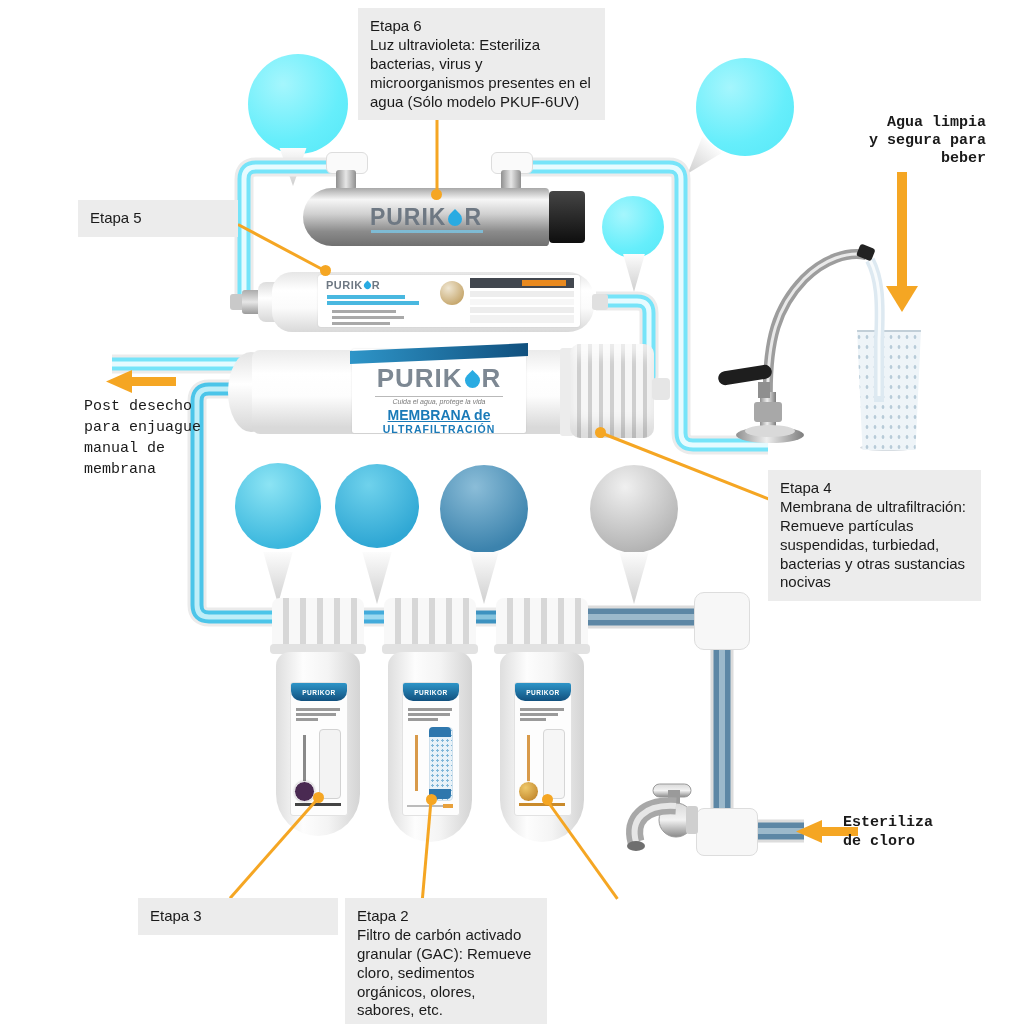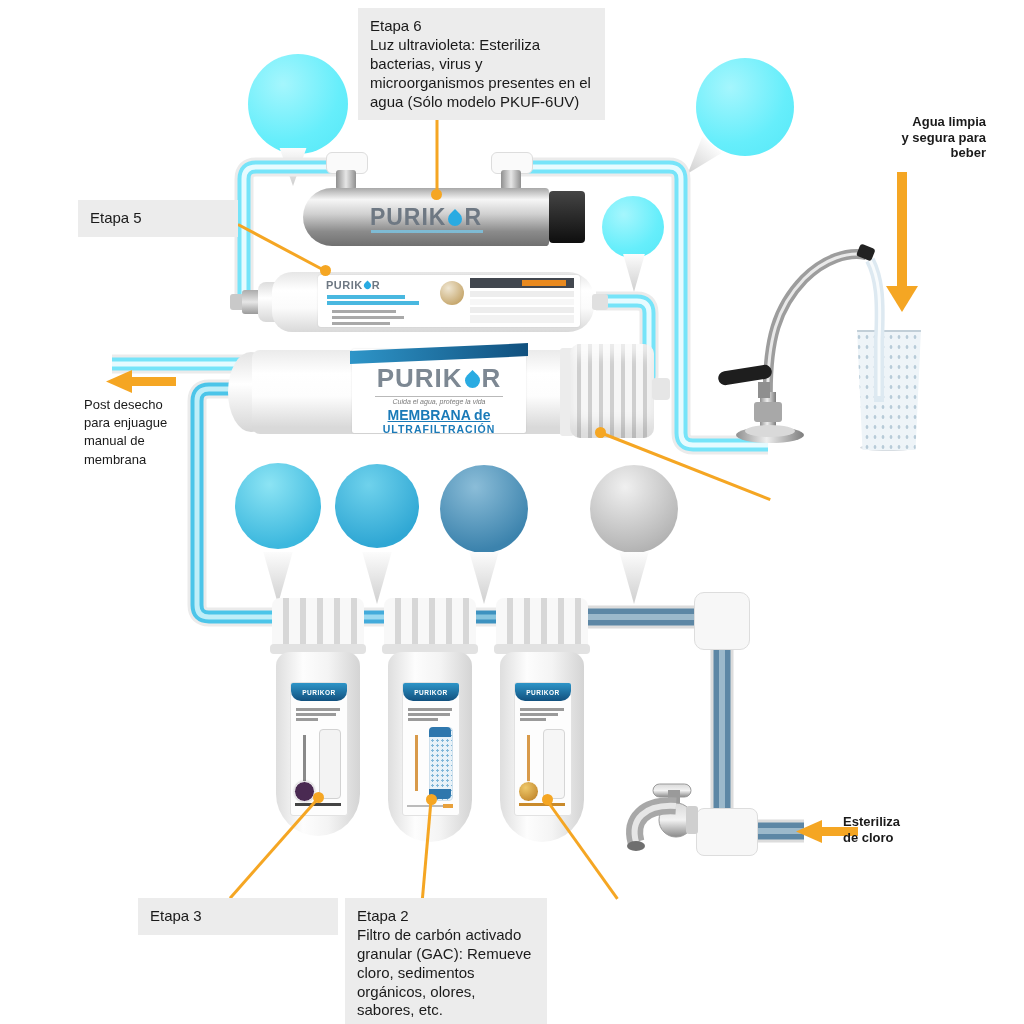--- a/index.html
+++ b/index.html
@@ -14,21 +14,21 @@
   .bubble{position:absolute;border-radius:50%;z-index:1;}
   .cone{position:absolute;background:linear-gradient(180deg,#fcfcfc,#cfcfcf);
         clip-path:polygon(18% 0,82% 0,50% 100%);z-index:1;}
   
   .connector{position:absolute;height:3px;background:#F5A623;transform-origin:0 50%;z-index:4;}
   .cdot{position:absolute;width:11px;height:11px;border-radius:50%;background:#F5A623;z-index:6;}
   .arrow-shaft{position:absolute;background:#F5A623;z-index:5;}
   .head-down{position:absolute;background:#F5A623;clip-path:polygon(0 0,100% 0,50% 100%);z-index:5;}
   .head-left{position:absolute;background:#F5A623;clip-path:polygon(100% 0,100% 100%,0 50%);z-index:5;}
   
-  .freelabel{position:absolute;font-size:13px;line-height:1.3;z-index:5;}
+  .freelabel{position:absolute;font-size:15px;line-height:1.3;z-index:5;font-family:Liberation Mono, monospace;}
   .bold{font-weight:bold;}
   
   .dev{position:absolute;z-index:3;}
   .plogo{display:flex;align-items:center;justify-content:center;font-weight:bold;color:#6e7883;letter-spacing:1px;}
   .pdrop{display:inline-block;background:#29abe2;border-radius:0 50% 50% 50%;transform:rotate(45deg);}
   .fitting{position:absolute;z-index:3;background:#fafafa;border:1px solid #ddd;border-radius:6px;}
   .bar{position:absolute;}
   .hlabel{position:absolute;background:#fdfdfd;border:1px solid #e2e2e2;border-radius:3px;z-index:4;}
   .hlabel-head{position:absolute;left:0;top:0;width:100%;height:18px;color:#fff;
                background:linear-gradient(180deg,#2e95c8,#11507e);border-radius:2px 2px 10px 10px;
@@ -285,20 +285,24 @@
     <rect x="88" y="30" width="12" height="28" rx="3" fill="#cfcfcf"></rect>
   </svg>
 
   <div class="stage-box" style="left:358px;top:8px;width:247px;">
     <div class="stage-title">Etapa 6</div>
     <div class="stage-body">Luz ultravioleta: Esteriliza bacterias, virus y microorganismos presentes en el agua (Sólo modelo PKUF-6UV)</div>
   </div>
   <div class="stage-box" style="left:78px;top:200px;width:160px;">
     <div class="stage-title">Etapa 5</div>
   </div>
+  <div class="stage-box" style="left:768px;top:470px;width:213px;">
+    <div class="stage-title">Etapa 4</div>
+    <div class="stage-body">Membrana de ultrafiltración: Remueve partículas suspendidas, turbiedad, bacterias y otras sustancias nocivas</div>
+  </div>
   <div class="stage-box" style="left:138px;top:898px;width:200px;">
     <div class="stage-title">Etapa 3</div>
   </div>
   <div class="stage-box" style="left:345px;top:898px;width:202px;">
     <div class="stage-title">Etapa 2</div>
     <div class="stage-body">Filtro de carbón activado granular (GAC): Remueve cloro, sedimentos orgánicos, olores, sabores, etc.</div>
   </div>
 
   <div class="connector" style="left:437px;top:116px;width:80px;transform:rotate(90deg);"></div>
   <div class="cdot" style="left:431px;top:189px;"></div>

